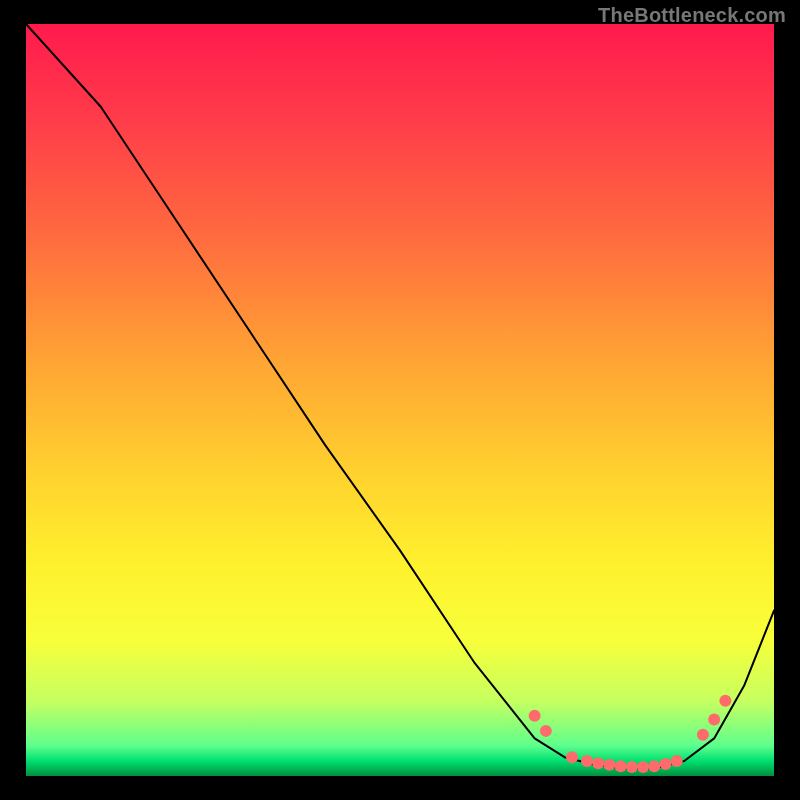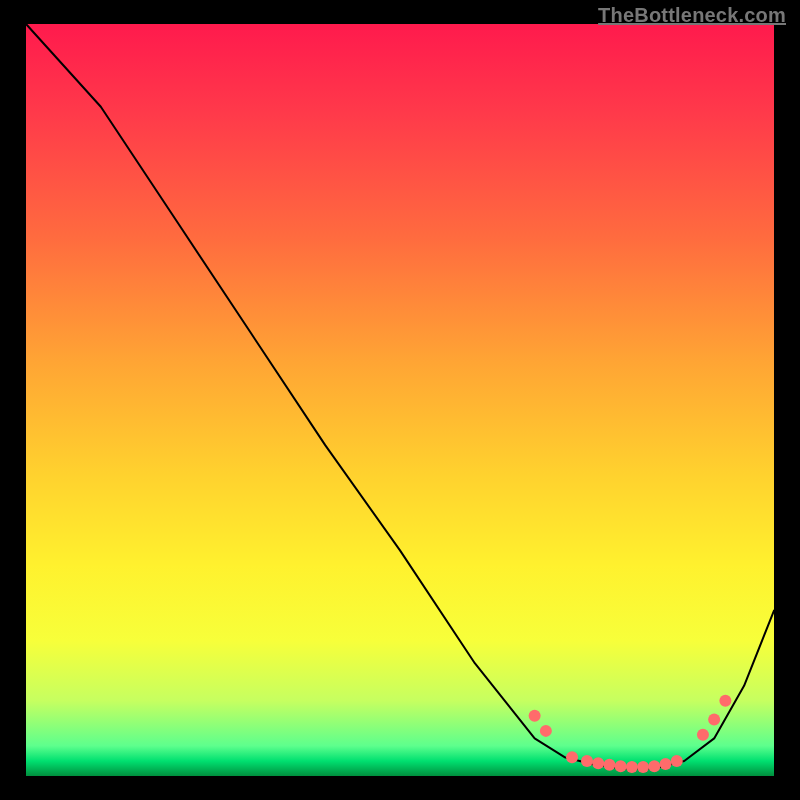--- a/index.html
+++ b/index.html
@@ -39,21 +39,20 @@
   }
   .watermark {
     position: absolute;
     top: 4px;
     right: 14px;
     color: #777;
     font-size: 20px;
     font-weight: 600;
     letter-spacing: 0.2px;
     text-align: right;
-    text-decoration: underline;
   }
   svg.overlay {
     position: absolute;
     left: 26px;
     top: 24px;
     width: 748px;
     height: 752px;
     overflow: visible;
   }
   .curve {

